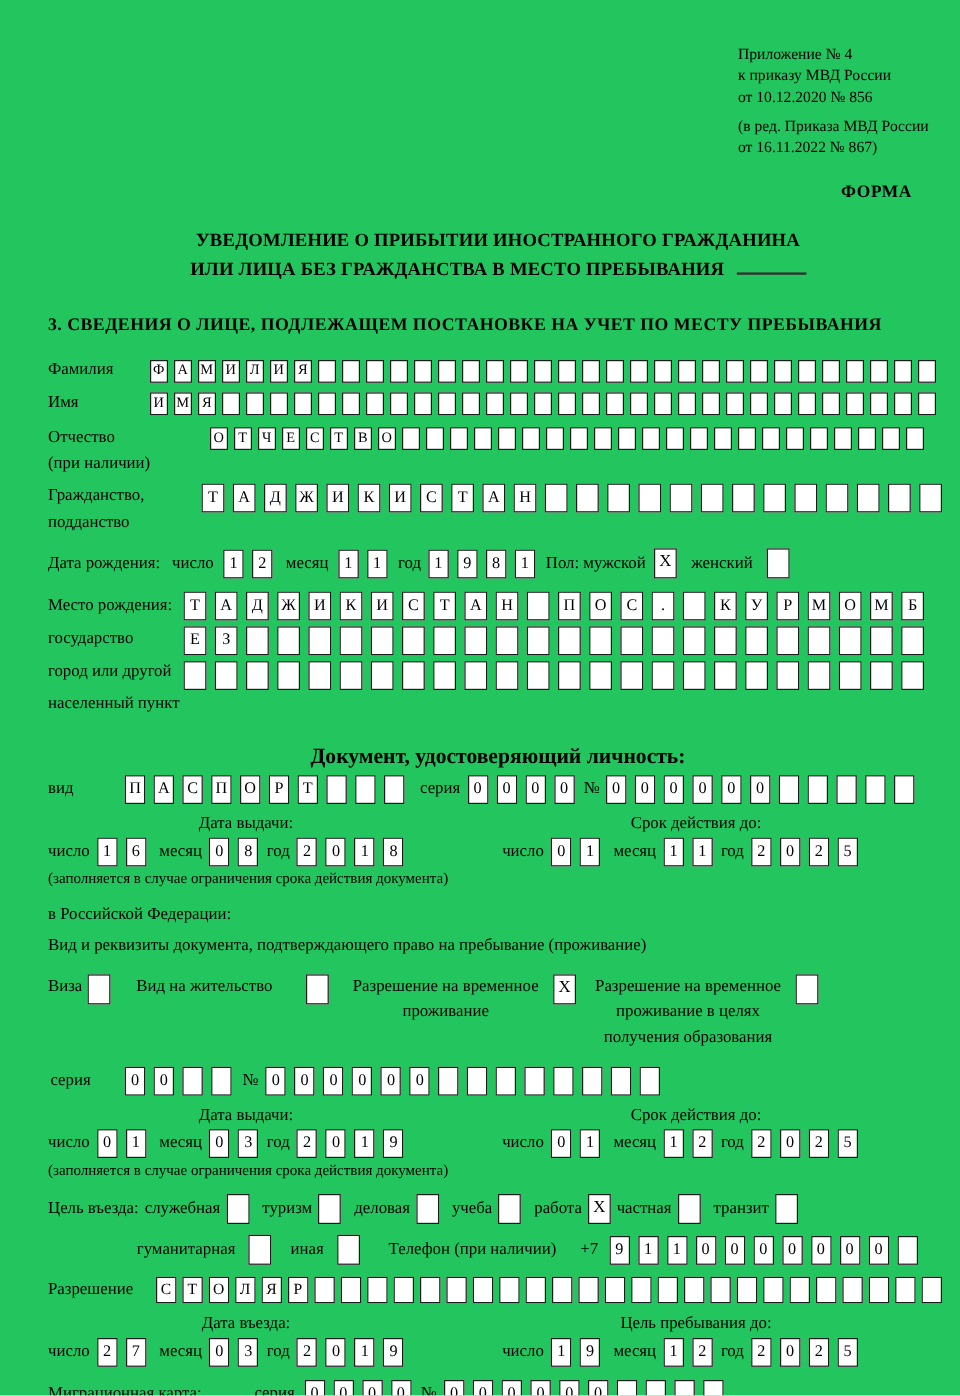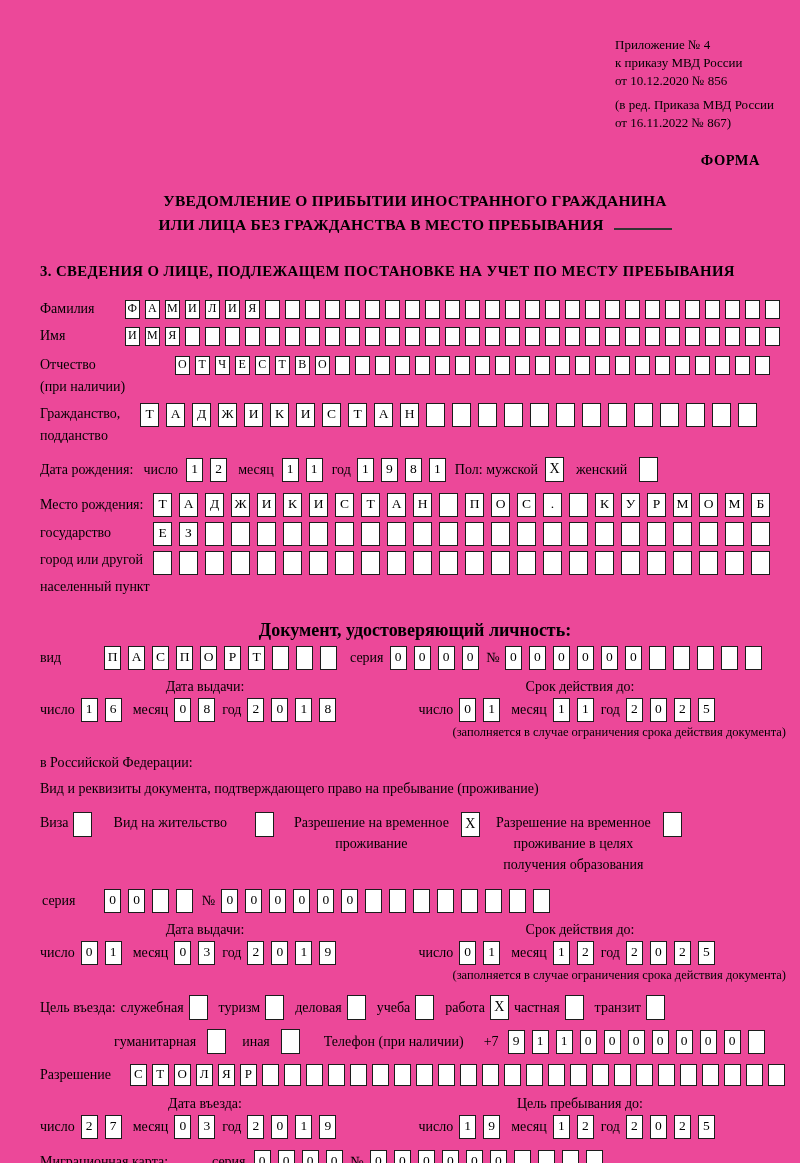--- a/index.html
+++ b/index.html
@@ -1,21 +1,21 @@
 <!DOCTYPE html>
 <html lang="ru"><head>
 <meta charset="utf-8">
 <style>
   html,body{margin:0;padding:0;background:#fff;}
   .page{
     position:relative;
     width:800px;height:1163px;
     box-sizing:border-box;
     padding:36px 10px 10px 40px;
-    background:#ec4899;
+    background:#22c55e;
     color:#000;
     font-family:"Liberation Serif","DejaVu Serif",serif;
     font-size:14px;
     overflow:hidden;
   }
   
   .hdr{margin-left:575px;width:215px;font-size:13px;line-height:1.38;}
   .hdr .gap{margin-top:6px;}
   .forma{margin-top:20px;margin-right:30px;text-align:right;font-weight:bold;font-size:14.5px;letter-spacing:.5px;}
   .title{margin-top:20px;text-align:center;font-weight:bold;font-size:15.5px;line-height:1.55;letter-spacing:.2px;}
@@ -40,21 +40,21 @@
   .bm .cell{width:16.5px;height:22px;margin-right:5.5px;font-size:13px;line-height:18px;}
   .chk .cell{width:19px;height:25px;margin-right:0;font-size:14px;line-height:21px;}
   .col{display:flex;flex-direction:column;}
   .rowgap>*{margin-top:5px;}
   .datehead{display:flex;margin-top:9px;}
   .dh-l{width:44%;text-align:center;}
   .dh-r{width:56%;text-align:center;}
   .dgrow{display:flex;align-items:center;margin-top:3px;}
   .dg{display:flex;align-items:center;}
   .dg .t{margin-right:6px;}
-  .note{font-size:12.5px;text-align:right;margin-top:3px;margin-right:4px;}
+  .note{font-size:12.5px;margin-top:3px;margin-right:4px;}
   .ctr{text-align:center;}
   .permit-row{display:flex;align-items:flex-start;margin-top:10px;}
   .permit-item{display:flex;align-items:flex-start;}
   .permit-lbl{line-height:1.5;}
   .purpose-row{display:flex;align-items:center;margin-top:12px;}
   .purpose-row .olbl{margin-right:5px;}
   .purpose-row .obox{margin-right:11px;}
 </style>
 </head>
 <body>
@@ -188,21 +188,21 @@
         <span class="cell"></span>
         <span class="cell"></span>
         <span class="cell"></span>
         <span class="cell"></span>
         <span class="cell"></span>
         <span class="cell"></span>
         <span class="cell"></span>
       </span>
   </div>
 
-  <div class="frow" style="align-items:flex-start;margin-top:4px;">
+  <div class="frow" style="align-items:flex-start;margin-top:4px;gap:28px;">
     <span class="lbl col" style="width:100px;line-height:1.6;">
       <span>Гражданство,</span>
       <span>подданство</span>
     </span>
     <span class="boxrow bb">
         <span class="cell">Т</span>
         <span class="cell">А</span>
         <span class="cell">Д</span>
         <span class="cell">Ж</span>
         <span class="cell">И</span>

